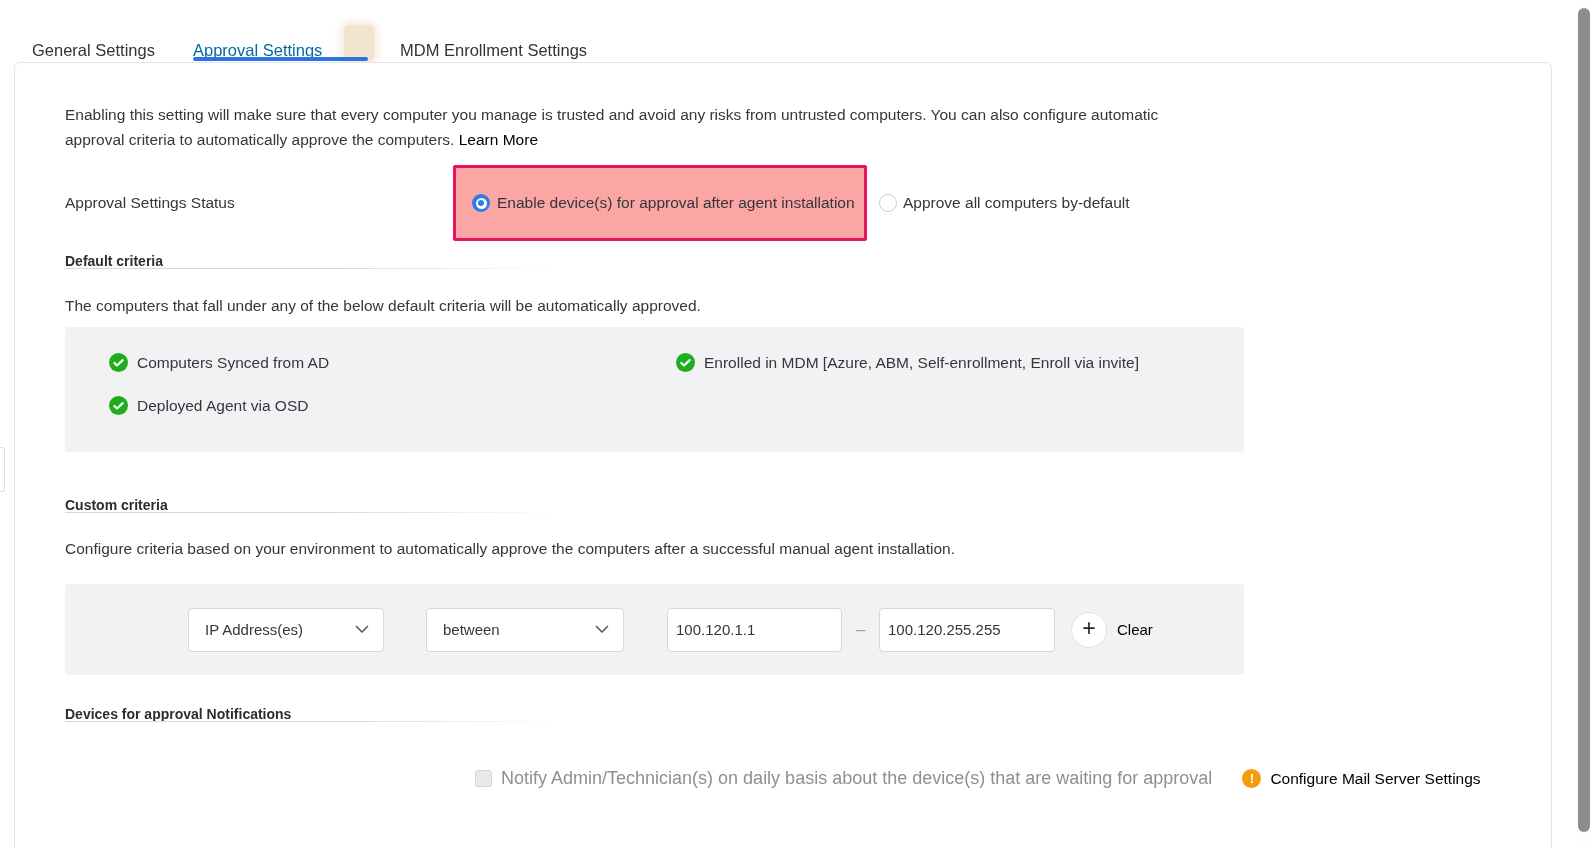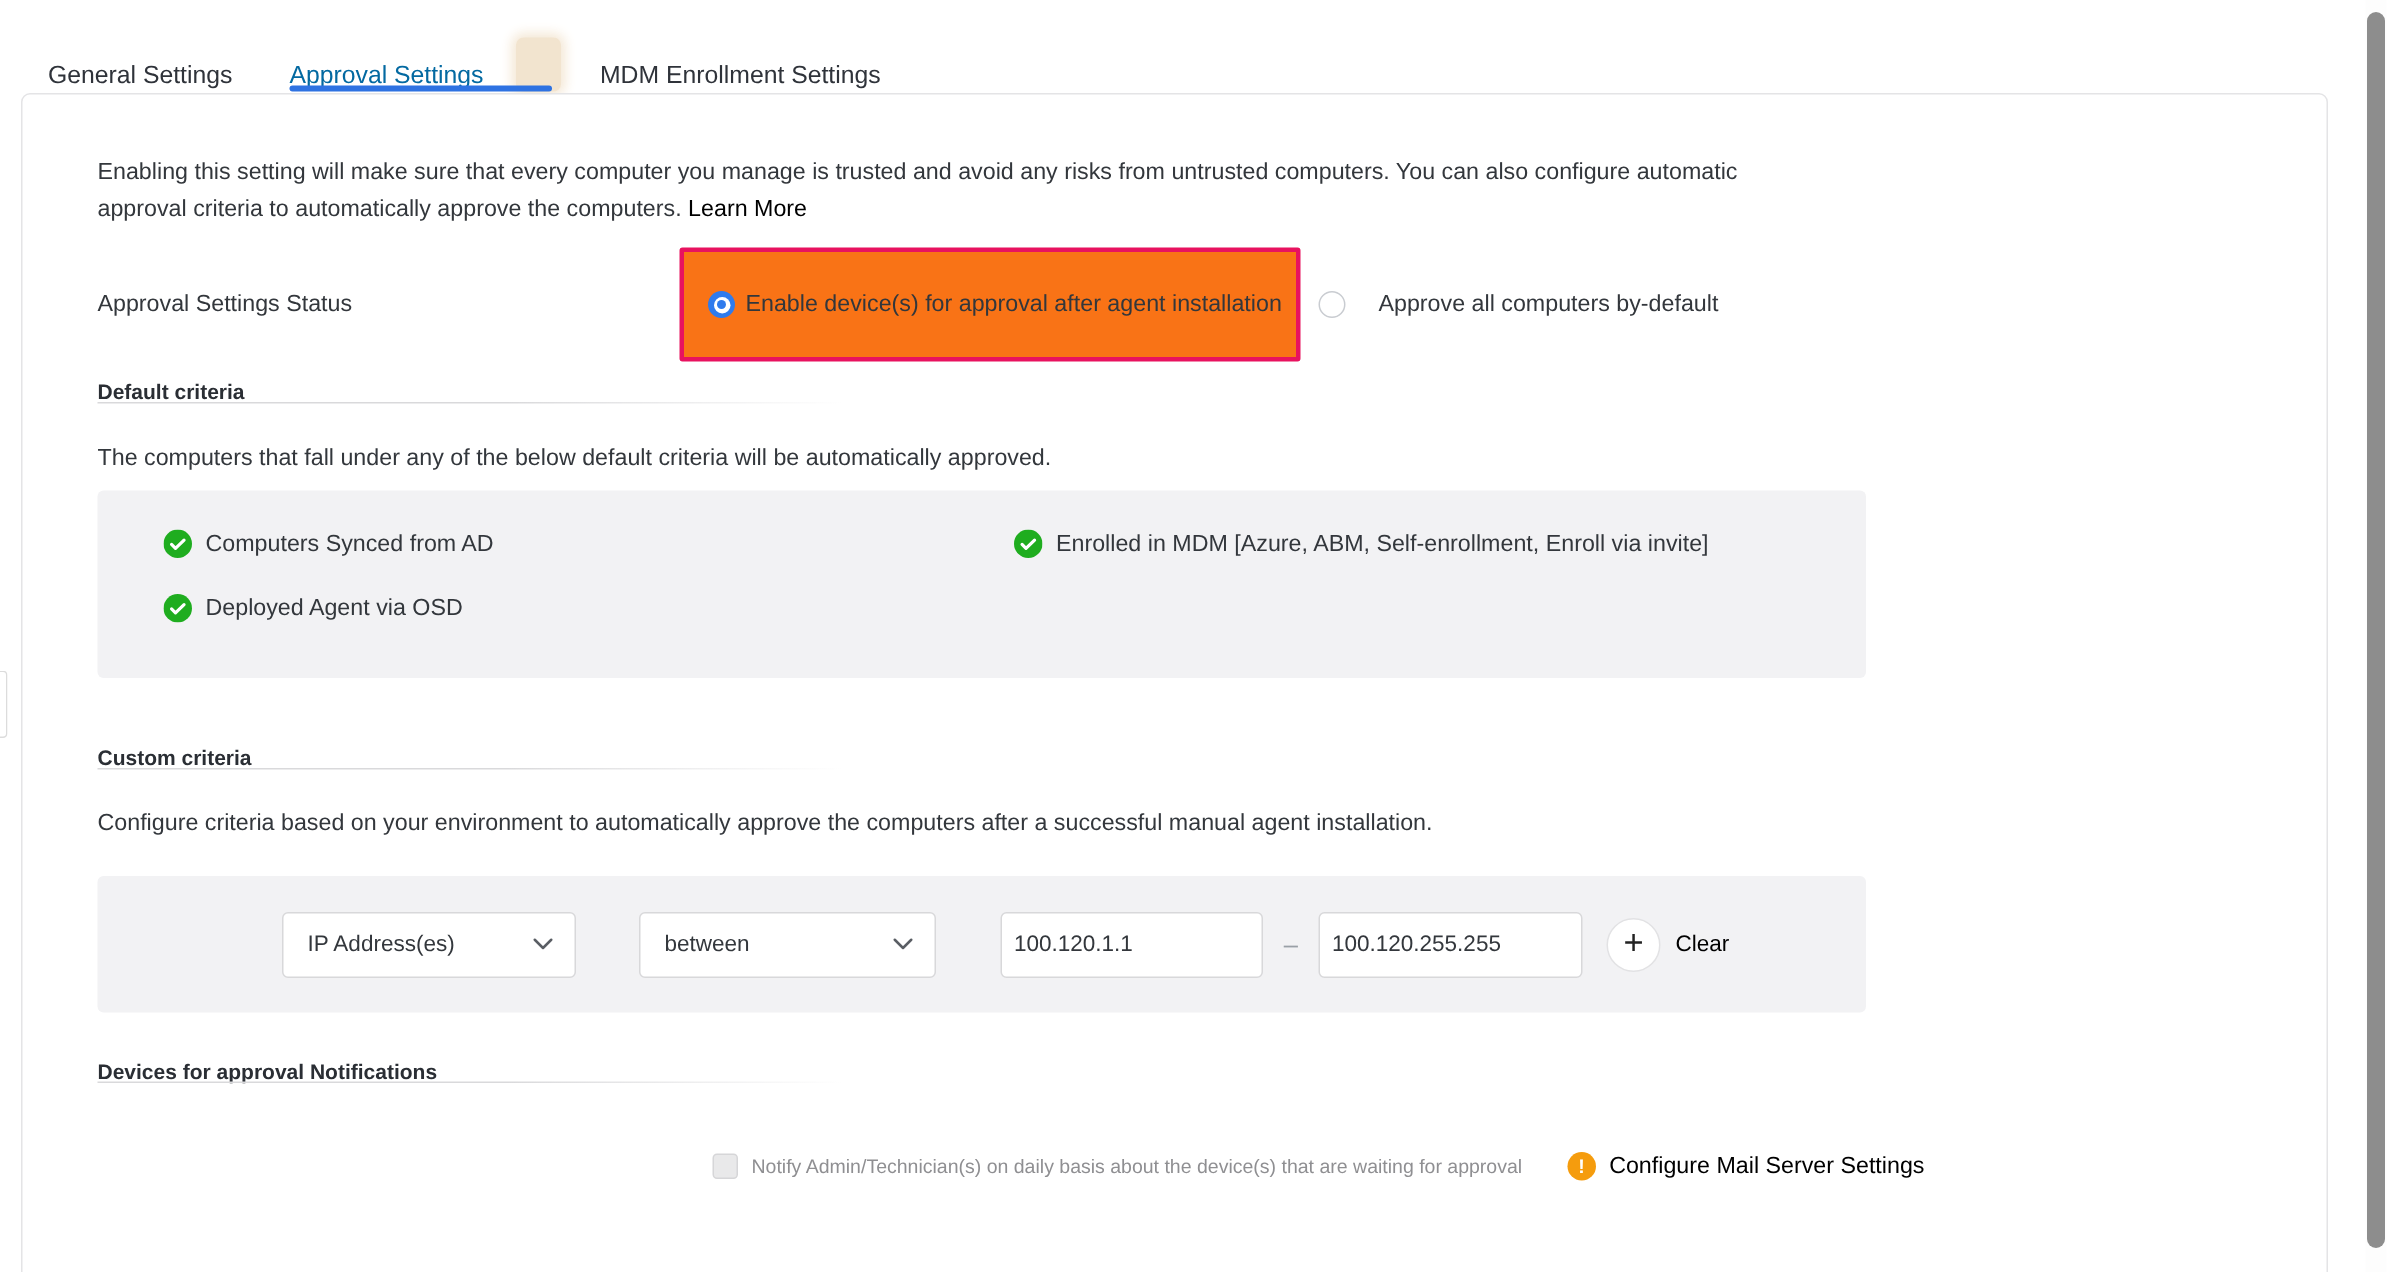--- a/index.html
+++ b/index.html
@@ -19,30 +19,30 @@
   .panel { position:absolute; left:14px; top:62px; width:1538px; height:800px;
     background:#fff; border:1px solid #e4e4e6; border-radius:6px; }
 
   .intro { position:absolute; left:50px; top:39px; width:1125px; font-size:15.5px;
     line-height:25px; color:#33373c; }
   .link { color:#000000; cursor:pointer; text-decoration:none; }
 
   .status-label { position:absolute; left:50px; top:131px; font-size:15.5px; }
 
   .hl-box { position:absolute; left:438px; top:102px; width:414px; height:76px;
-    border:3px solid #e8125f; border-radius:2px; background:#f97316;
+    border:3px solid #e8125f; border-radius:2px; background:#fca5a5;
     display:flex; align-items:center; padding-left:16px; }
   .radio-row { display:flex; align-items:center; gap:7px; }
   .radio { width:18px; height:18px; border-radius:50%; position:relative; flex:0 0 auto; cursor:pointer; }
   .radio.on { background:#2f7bed; }
   .radio.on::after { content:""; position:absolute; inset:3.5px; background:#fff; border-radius:50%; }
   .radio.on::before { content:""; position:absolute; inset:6px; background:#2f7bed; border-radius:50%; z-index:1; }
   .radio.off { background:#fff; border:1.5px solid #c9ccd1; }
   .radio-label { font-size:15.5px; white-space:nowrap; }
-  .option2 { position:absolute; left:864px; top:118px; height:44px; display:flex; align-items:center; gap:22px; }
+  .option2 { position:absolute; left:864px; top:118px; height:44px; display:flex; align-items:center; gap:6px; }
 
   .section-h { position:absolute; left:50px; font-size:14px; font-weight:600; color:#2a2e34;
     padding-bottom:0; width:497px; }
   .section-h::after { content:""; display:block; position:absolute; left:0; bottom:0; height:1px; width:100%;
     background:linear-gradient(to right,#d9d9db 55%,rgba(217,217,219,0)); }
 
   .sec-desc { position:absolute; left:50px; font-size:15.5px; color:#33373c; }
 
   .gray-box { position:absolute; left:50px; width:1179px; background:#f2f2f4; border-radius:4px; }
   .crit-grid { display:grid; grid-template-columns:567px auto; row-gap:24px; padding:26px 0 0 44px; }
@@ -59,21 +59,21 @@
   .tin1 { width:175px; margin-left:43px; } .tin2 { width:176px; }
   .dash { width:37px; text-align:center; color:#9aa0a6; font-size:17px; }
   .plus-btn { width:36px; height:36px; margin-left:16px; border-radius:50%; background:#fff;
     border:1px solid #e2e2e4; display:flex; align-items:center; justify-content:center;
     font-size:23px; font-weight:300; color:#222; cursor:pointer; line-height:1; padding-bottom:2px; }
   .clear-link { margin-left:10px; font-size:15px; }
 
   .notif-row { position:absolute; left:460px; top:705px; display:flex; align-items:center; }
   .checkbox { width:17px; height:17px; border-radius:3px; background:#e9e9ea; border:1px solid #d6d6d8;
     margin-right:9px; cursor:pointer; flex:0 0 auto; }
-  .notif-text { font-size:13px; color:#8f8f92; white-space:nowrap; }
+  .notif-text { font-size:18px; color:#8f8f92; white-space:nowrap; }
   .warn-icon { width:19px; height:19px; border-radius:50%; background:#f59c0d; color:#fff;
     font-size:13px; font-weight:700; display:flex; align-items:center; justify-content:center;
     margin-left:30px; margin-right:9px; flex:0 0 auto; }
   .mail-link { font-size:15.5px; white-space:nowrap; }
 
   
   .scroll-track { position:absolute; right:0; top:0; width:14px; height:848px; background:#fdfdfd; }
   .scroll-thumb { position:absolute; right:1px; top:8px; width:12px; height:824px;
     background:#8d8d8d; border-radius:7px; }
   .edge-notch { position:absolute; left:0; top:447px; width:5px; height:45px; background:#fff;

